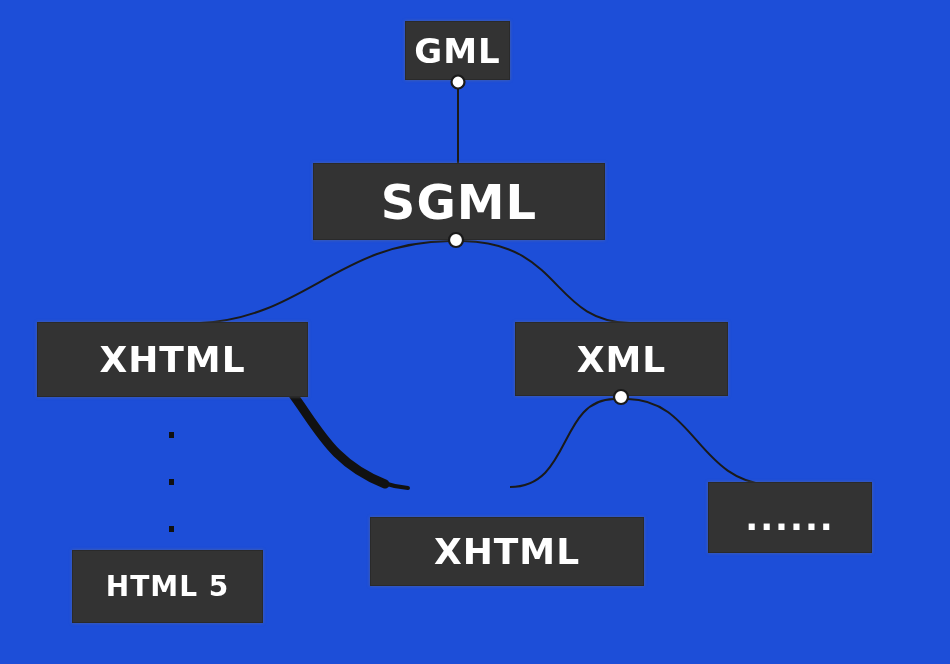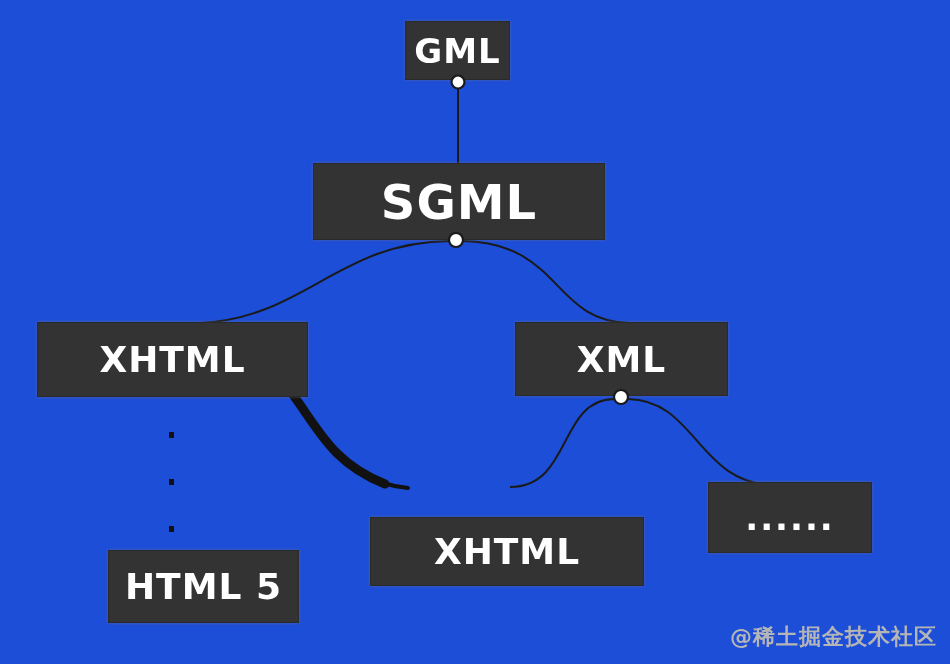--- a/index.html
+++ b/index.html
@@ -36,21 +36,21 @@
     letter-spacing: 1px;
     box-sizing: border-box;
   }
   .junctions-layer { z-index: 3; }
   .node-gml   { left: 405px; top: 21px;  width: 105px; height: 59px; font-size: 34px; }
   .node-sgml  { left: 313px; top: 163px; width: 292px; height: 77px; font-size: 48px; }
   .node-html  { left: 37px;  top: 322px; width: 271px; height: 75px; font-size: 36px; }
   .node-xml   { left: 515px; top: 322px; width: 213px; height: 74px; font-size: 36px; }
   .node-xhtml { left: 370px; top: 484px; width: 274px; height: 69px; font-size: 36px; margin-top: 33px; }
   .node-others{ left: 708px; top: 482px; width: 164px; height: 71px; font-size: 34px; letter-spacing: 2px; }
-  .node-html5 { left: 72px;  top: 550px; width: 191px; height: 73px; font-size: 36px; margin-left: 36px; }
+  .node-html5 { left: 72px;  top: 550px; width: 191px; height: 73px; font-size: 28px; }
   .watermark {
     position: absolute;
     z-index: 4;
     right: 13px;
     bottom: 12px;
     color: #b5b5b5;
     font-size: 22px;
     letter-spacing: 1px;
   }
 </style>
@@ -102,15 +102,14 @@
   <div class="node node-html5">
     <span>HTML 5</span>
   </div>
 
   <svg class="junctions-layer" width="950" height="664" viewBox="0 0 950 664">
     <circle cx="458" cy="82" r="6.5" fill="#ffffff" stroke="#1a1a1a" stroke-width="2.2"></circle>
     <circle cx="456" cy="240" r="7" fill="#ffffff" stroke="#1a1a1a" stroke-width="2.2"></circle>
     <circle cx="621" cy="397" r="7" fill="#ffffff" stroke="#1a1a1a" stroke-width="2.2"></circle>
   </svg>
 
-  <div class="watermark">@稀土掘金技术社区</div>
 
 </div>
 
 </body></html>

